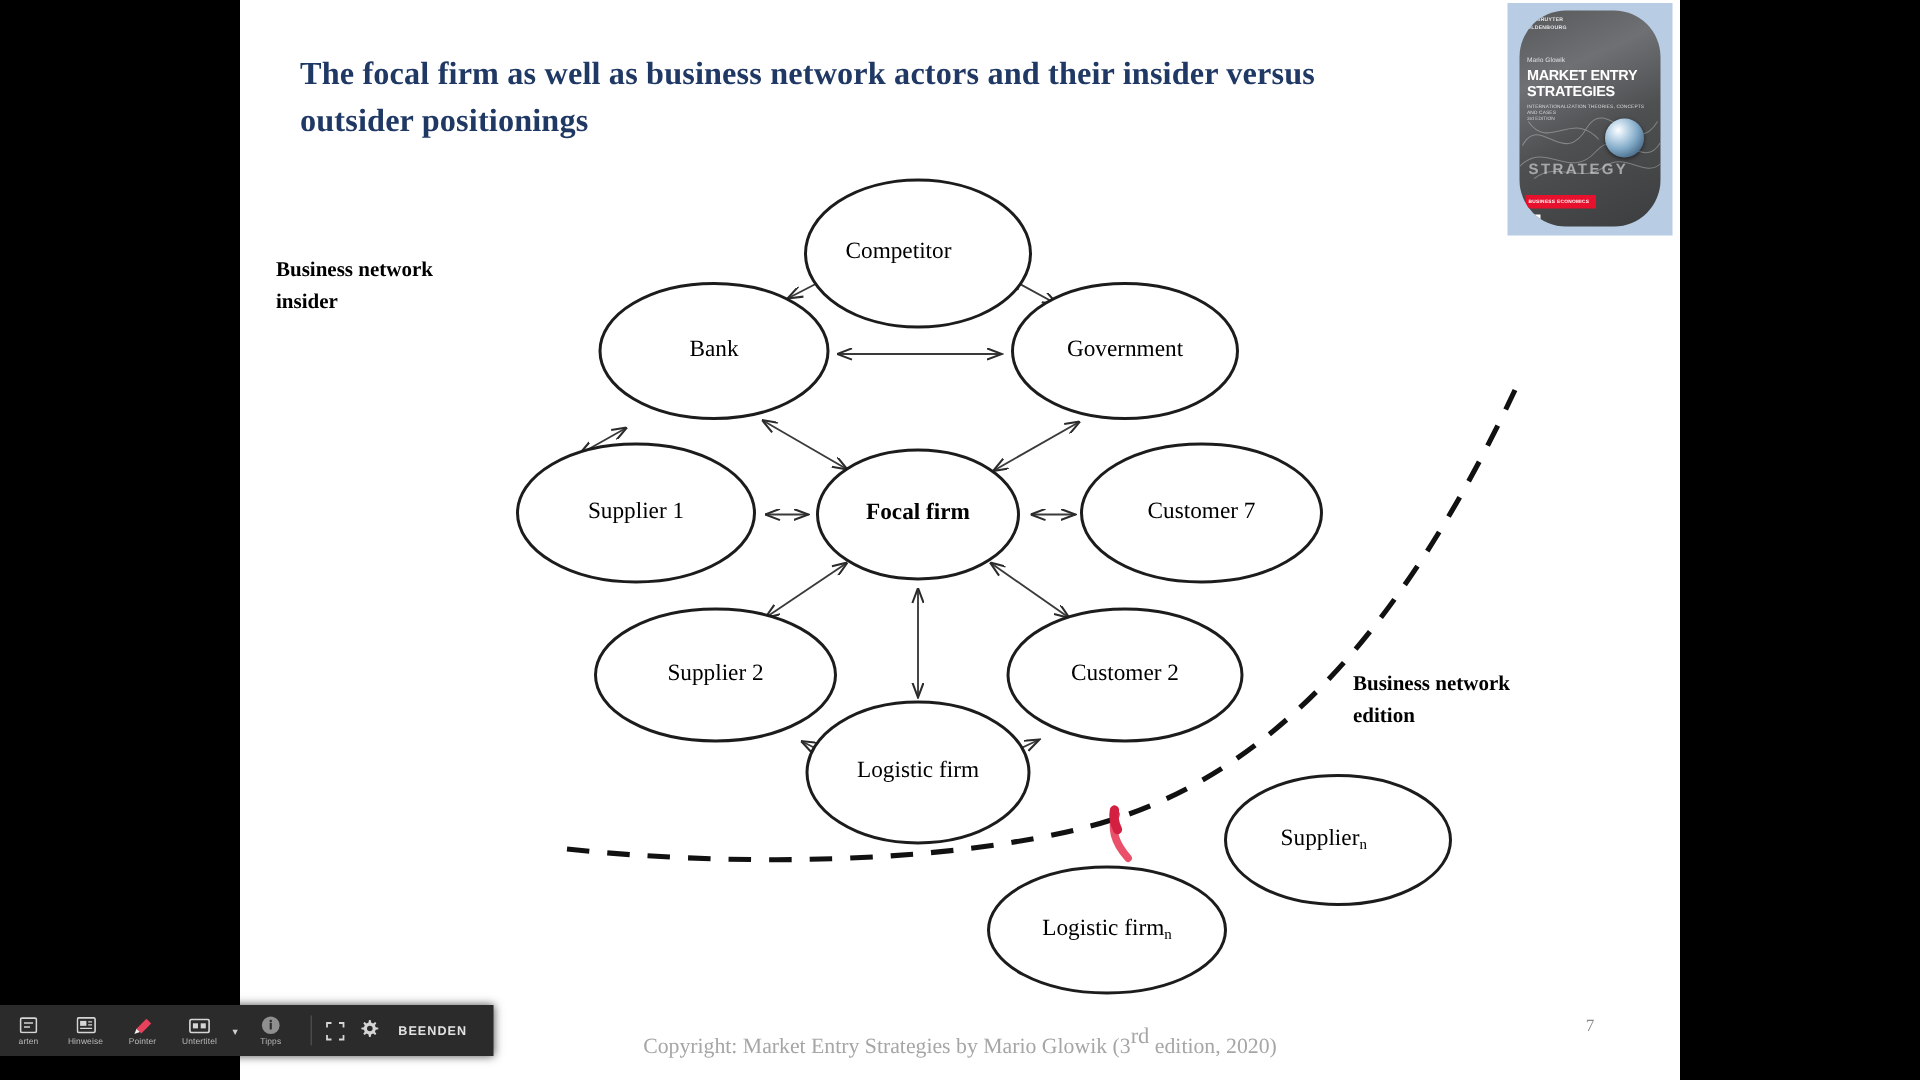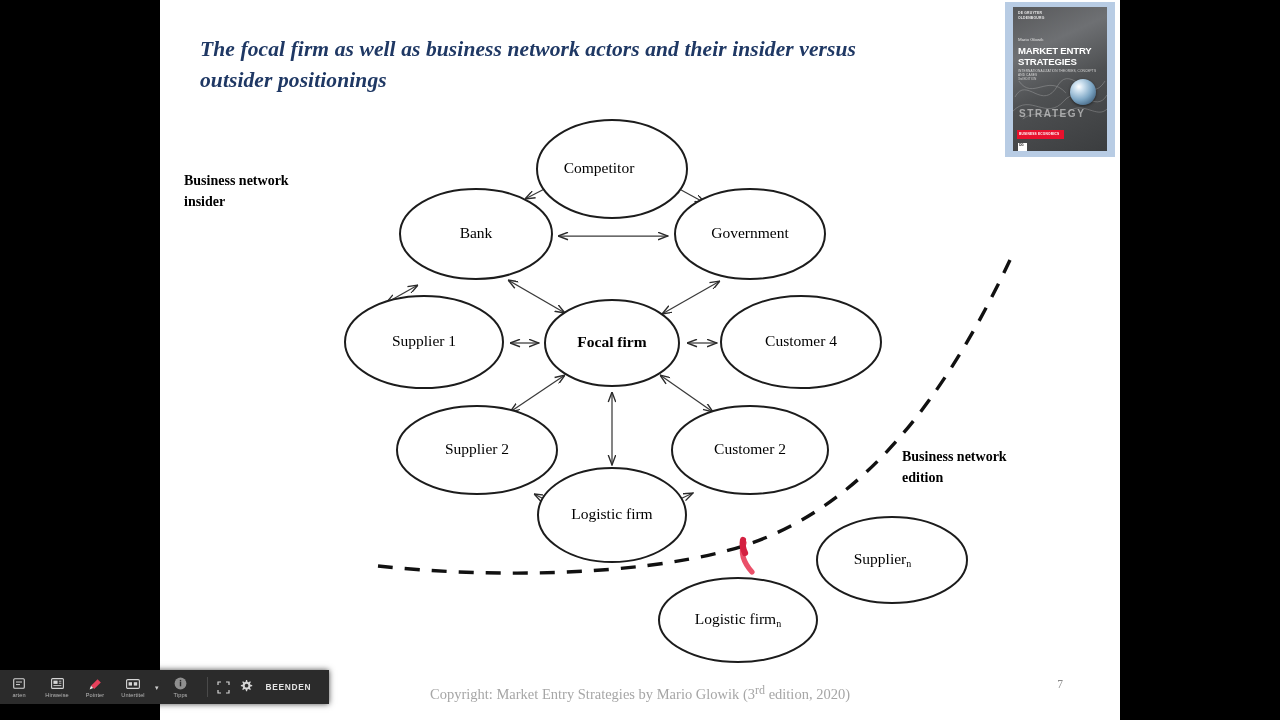--- a/index.html
+++ b/index.html
@@ -35,40 +35,40 @@
     position: absolute;
     left: 40px;
     top: 34px;
     width: 700px;
     font-family: "Liberation Serif", serif;
     font-weight: bold;
     font-size: 21.5px;
     line-height: 1.42;
     color: #1f3864;
     letter-spacing: 0.1px;
-    font-style: italic;
   }
 
   
   #book-cover {
     position: absolute;
     left: 845px;
     top: 2px;
     width: 110px;
     height: 155px;
     background: #b8cce4;
     box-sizing: border-box;
     padding: 5px 8px 6px 8px;
   }
   #book-cover-inner {
     position: relative;
     width: 100%;
     height: 100%;
     background: linear-gradient(155deg, #57585a 0%, #6e7073 28%, #4e5052 55%, #3b3d3f 100%);
     overflow: hidden;
+    border-radius: 31px;
   }
   .bc-publisher {
     position: absolute;
     left: 5px;
     top: 4px;
     font-family: "Liberation Sans", sans-serif;
     font-size: 3.4px;
     line-height: 1.35;
     color: #e9e9e9;
     font-weight: bold;
@@ -215,21 +215,21 @@
   #copyright {
     position: absolute;
     left: 0;
     top: 683px;
     width: 960px;
     text-align: center;
     font-family: "Liberation Serif", serif;
     font-size: 14.5px;
     color: #a6a6a6;
   }
-  #copyright sup { font-size: 12px; vertical-align: 0.45em; }
+  #copyright sup { font-size: 15px; vertical-align: 0.45em; }
   #page-number {
     position: absolute;
     left: 880px;
     top: 678px;
     width: 40px;
     text-align: center;
     font-family: "Liberation Serif", serif;
     font-size: 11.5px;
     color: #8a8a8a;
   }
@@ -400,21 +400,21 @@
       <path d="M 584 543 C 580 553 584 563 592 572" fill="none" stroke="#e8415c" stroke-width="5.2" stroke-linecap="round" opacity="0.92"></path>
       <path d="M 583 540 C 582 545 583 549 585 553" fill="none" stroke="#d42040" stroke-width="6.2" stroke-linecap="round"></path>
     </svg>
 
     <div>
       <div class="node-label" style="left:377px; top:159px; width:124px;">Competitor</div>
       <div class="node-label" style="left:241px; top:224px; width:150px;">Bank</div>
       <div class="node-label" style="left:515px; top:224px; width:150px;">Government</div>
       <div class="node-label" style="left:189px; top:332px; width:150px;">Supplier 1</div>
       <div class="node-label bold" style="left:377px; top:333px; width:150px;">Focal firm</div>
-      <div class="node-label" style="left:566px; top:332px; width:150px;">Customer 4</div>
+      <div class="node-label" style="left:566px; top:332px; width:150px;">Customer 7</div>
       <div class="node-label" style="left:242px; top:440px; width:150px;">Supplier 2</div>
       <div class="node-label" style="left:515px; top:440px; width:150px;">Customer  2</div>
       <div class="node-label" style="left:377px; top:505px; width:150px;">Logistic firm</div>
       <div class="node-label" style="left:657px; top:550px; width:131px;"><span>Supplier</span><sub>n</sub></div>
       <div class="node-label" style="left:503px; top:610px; width:150px;"><span>Logistic firm</span><sub>n</sub></div>
     </div>
 
     <div class="annot" id="annot-insider">
       <span>Business network</span><br><span>insider</span>
     </div>

